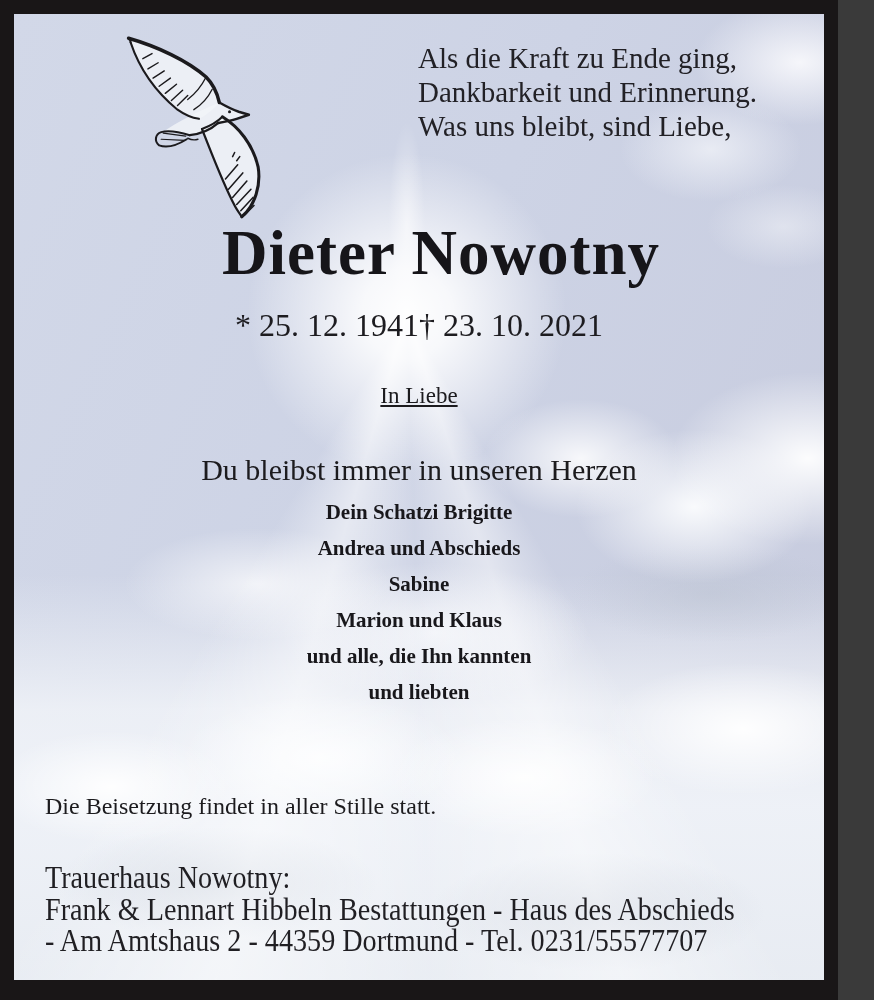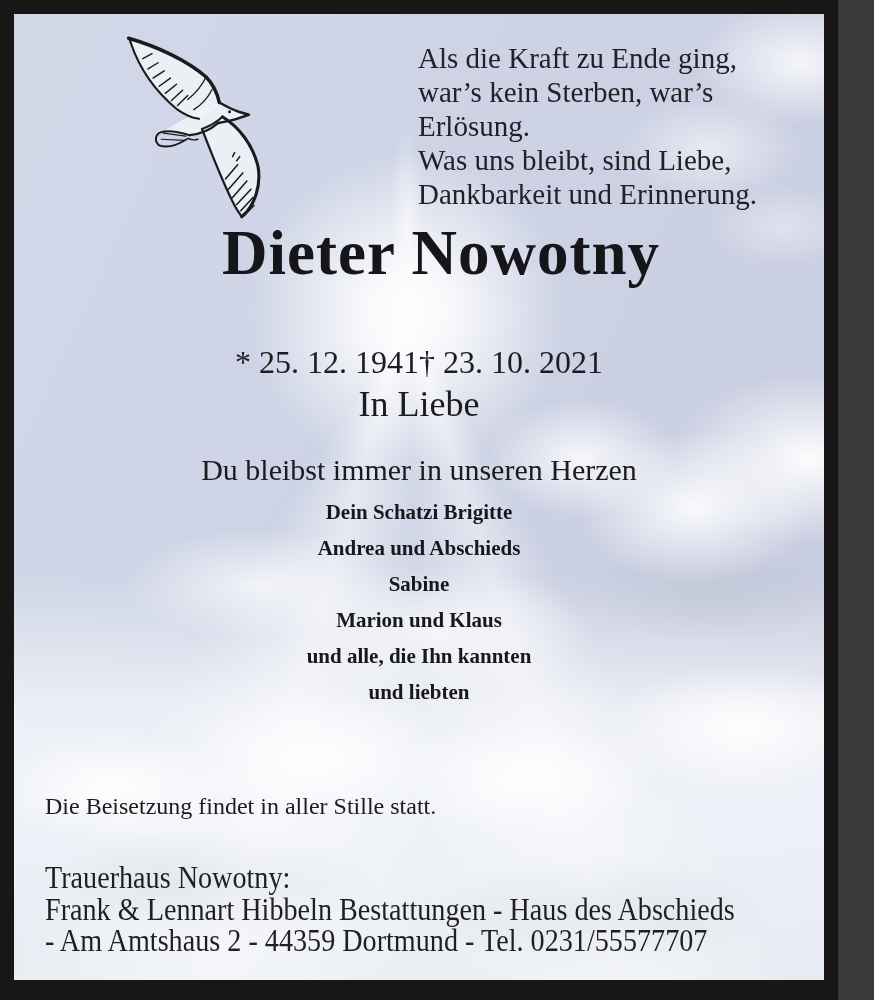--- a/index.html
+++ b/index.html
@@ -48,22 +48,22 @@
       linear-gradient(to bottom,
         rgba(255,255,255,0) 58%, rgba(248,250,252,.7) 72%,
         rgba(241,244,249,.92) 82%, rgba(233,237,243,.96) 100%),
       
       linear-gradient(115deg, #d2d8e8 0%, #cdd3e5 45%, #c6cadd 100%);
   }
   .abs{position:absolute;}
   .center-x{left:0;right:0;text-align:center;}
   .poem{left:404px;top:27px;font-size:29px;line-height:34px;color:#222126;}
   .deceased-name{top:203px;font-size:63px;font-weight:bold;letter-spacing:1px;color:#161519;margin-left:44px;}
-  .dates{top:293px;display:flex;justify-content:center;font-size:32px;color:#1d1c20;margin-top:37px;}
-  .dedication{top:369px;font-size:36px;}
+  .dates{top:293px;display:flex;justify-content:center;font-size:32px;color:#1d1c20;}
+  .dedication{top:369px;font-size:23px;text-decoration:underline;}
   .remembrance{top:439px;font-size:30px;}
   .mourners{top:480px;font-size:21px;font-weight:bold;line-height:36px;color:#18171b;}
   .funeral-note{left:31px;top:779px;font-size:24px;}
   .funeral-home{
     left:31px;top:848px;font-size:32px;line-height:31.5px;white-space:nowrap;
     transform:scaleX(.88);transform-origin:left top;color:#201f23;
   }
   .bird{left:106px;top:10px;width:164px;height:204px;}
   .bird svg{width:100%;height:100%;}
 </style>
@@ -119,23 +119,22 @@
             <path d="M130 170 L118 183"></path>
             <path d="M131 178 L122 187"></path>
           <path d="M110 130 L112 126"></path>
             <path d="M114 134 L117 130"></path>
         </g>
       </svg>
     </div>
 
     <div class="abs poem">
       <div>Als die Kraft zu Ende ging,</div>
-      <div>war’s kein Sterben, war’s Erlösung.</div>
+      <div>Dankbarkeit und Erinnerung.</div>
       <div>Was uns bleibt, sind Liebe,</div>
-      <div>Dankbarkeit und Erinnerung.</div>
     </div>
 
     <div class="abs center-x deceased-name">Dieter Nowotny</div>
 
     <div class="abs center-x dates">
       <span>* 25. 12. 1941</span>
       <span>† 23. 10. 2021</span>
     </div>
 
     <div class="abs center-x dedication">In Liebe</div>

